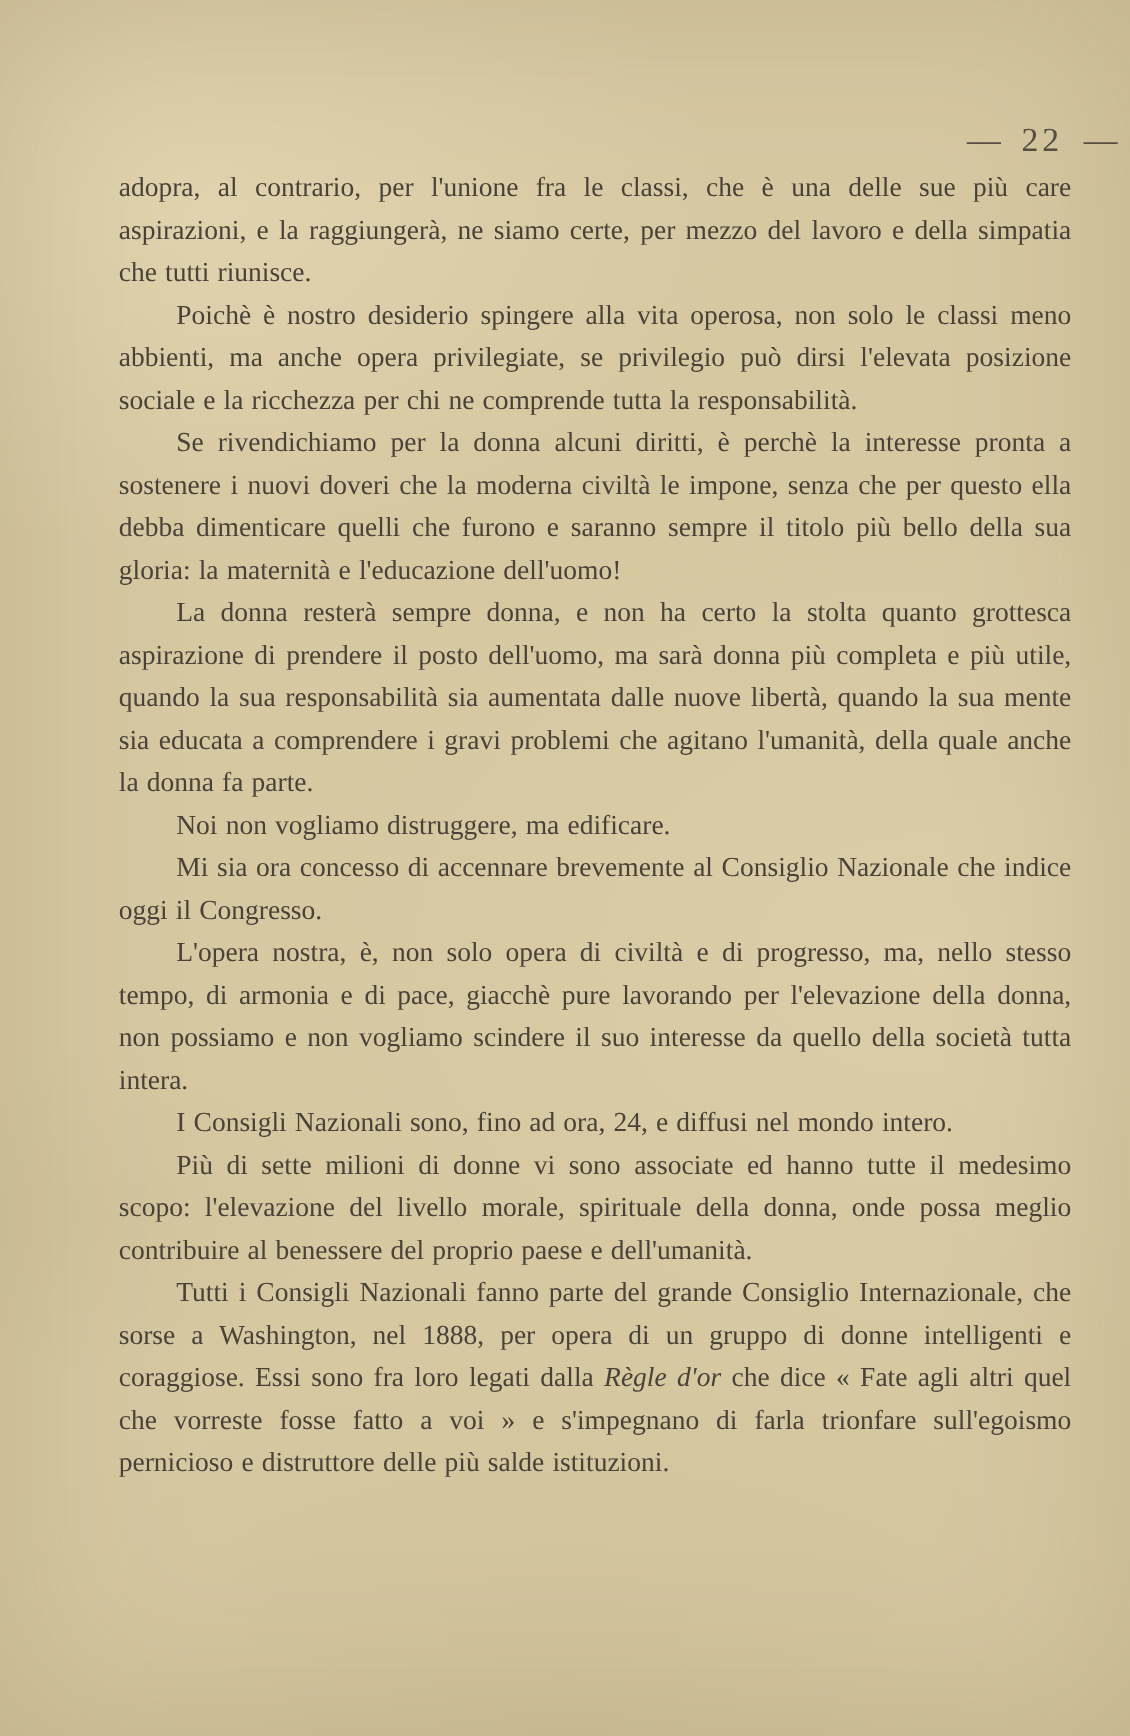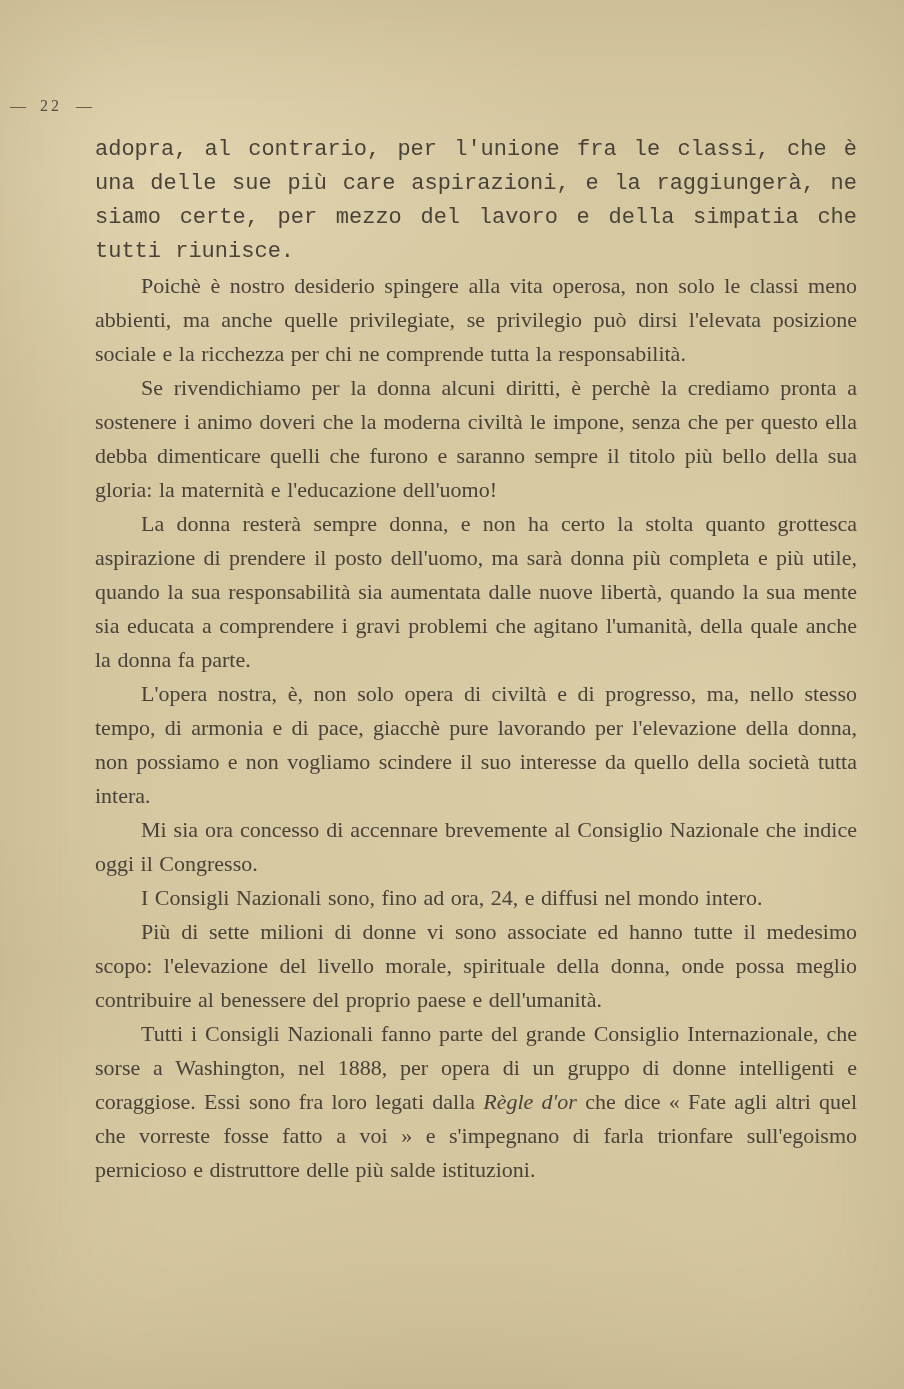--- a/index.html
+++ b/index.html
@@ -17,62 +17,63 @@
       #d6c8a1;
     box-shadow: inset 0 0 140px rgba(145,125,85,0.28);
     font-family: "Liberation Serif", "DejaVu Serif", serif;
     color: #4a4238;
   }
   .page-header {
     position: absolute;
     top: 97px;
     left: 0;
     width: 100%;
-    text-align: left;
-    font-size: 16px;
+    text-align: right;
+    font-size: 27px;
     color: #564e43;
   }
   .page-header .rule { letter-spacing: 0; padding: 0 10px; }
   .page-header .num { letter-spacing: 3px; }
   .text-block {
     position: absolute;
     top: 133px;
     left: 95px;
     width: 762px;
     font-size: 22px;
     line-height: 34px;
     text-align: justify;
     text-rendering: optimizeLegibility;
   }
   .para {
     margin: 0;
     padding: 0;
     text-indent: 46px;
     word-spacing: 1px;
   }
-  .para.no-indent { text-indent: 0; font-family: Liberation Mono, monospace; }
+  .para.no-indent { text-indent: 0; }
   .italic { font-style: italic; }
 </style>
 </head>
 <body>
 
 <div class="page">
 
   <div class="page-header">
     <span class="rule">—</span>
     <span class="num">22</span>
     <span class="rule">—</span>
   </div>
 
   <div class="text-block">
     <p class="para no-indent">adopra, al contrario, per l'unione fra le classi, che è una delle sue più care aspirazioni, e la raggiungerà, ne siamo certe, per mezzo del lavoro e della simpatia che tutti riunisce.</p>
-    <p class="para">Poichè è nostro desiderio spingere alla vita operosa, non solo le classi meno abbienti, ma anche quelle privilegiate, se privilegio può dirsi l'elevata posizione sociale e la ricchezza per chi ne comprende tutta la responsabilità.</p>
-    <p class="para">Se rivendichiamo per la donna alcuni diritti, è perchè la crediamo pronta a sostenere i animo doveri che la moderna civiltà le impone, senza che per questo ella debba dimenticare quelli che furono e saranno sempre il titolo più bello della sua gloria: la maternità e l'educazione dell'uomo!</p>
+    <p class="para">Poichè è nostro desiderio spingere alla vita operosa, non solo le classi meno abbienti, ma anche opera privilegiate, se privilegio può dirsi l'elevata posizione sociale e la ricchezza per chi ne comprende tutta la responsabilità.</p>
+    <p class="para">Se rivendichiamo per la donna alcuni diritti, è perchè la interesse pronta a sostenere i nuovi doveri che la moderna civiltà le impone, senza che per questo ella debba dimenticare quelli che furono e saranno sempre il titolo più bello della sua gloria: la maternità e l'educazione dell'uomo!</p>
     <p class="para">La donna resterà sempre donna, e non ha certo la stolta quanto grottesca aspirazione di prendere il posto dell'uomo, ma sarà donna più completa e più utile, quando la sua responsabilità sia aumentata dalle nuove libertà, quando la sua mente sia educata a comprendere i gravi problemi che agitano l'umanità, della quale anche la donna fa parte.</p>
+    <p class="para">Noi non vogliamo distruggere, ma edificare.</p>
+    <p class="para">Mi sia ora concesso di accennare brevemente al Consiglio Nazionale che indice oggi il Congresso.</p>
     <p class="para">L'opera nostra, è, non solo opera di civiltà e di progresso, ma, nello stesso tempo, di armonia e di pace, giacchè pure lavorando per l'elevazione della donna, non possiamo e non vogliamo scindere il suo interesse da quello della società tutta intera.</p>
-    <p class="para">Mi sia ora concesso di accennare brevemente al Consiglio Nazionale che indice oggi il Congresso.</p>
     <p class="para">I Consigli Nazionali sono, fino ad ora, 24, e diffusi nel mondo intero.</p>
     <p class="para">Più di sette milioni di donne vi sono associate ed hanno tutte il medesimo scopo: l'elevazione del livello morale, spirituale della donna, onde possa meglio contribuire al benessere del proprio paese e dell'umanità.</p>
     <p class="para"><span>Tutti i Consigli Nazionali fanno parte del grande Consiglio Internazionale, che sorse a Washington, nel 1888, per opera di un gruppo di donne intelligenti e coraggiose. Essi sono fra loro legati dalla </span><em class="italic">Règle d'or</em><span> che dice « Fate agli altri quel che vorreste fosse fatto a voi » e s'impegnano di farla trionfare sull'egoismo pernicioso e distruttore delle più salde istituzioni.</span></p>
 
   </div>
 
 </div>
 
 </body></html>

